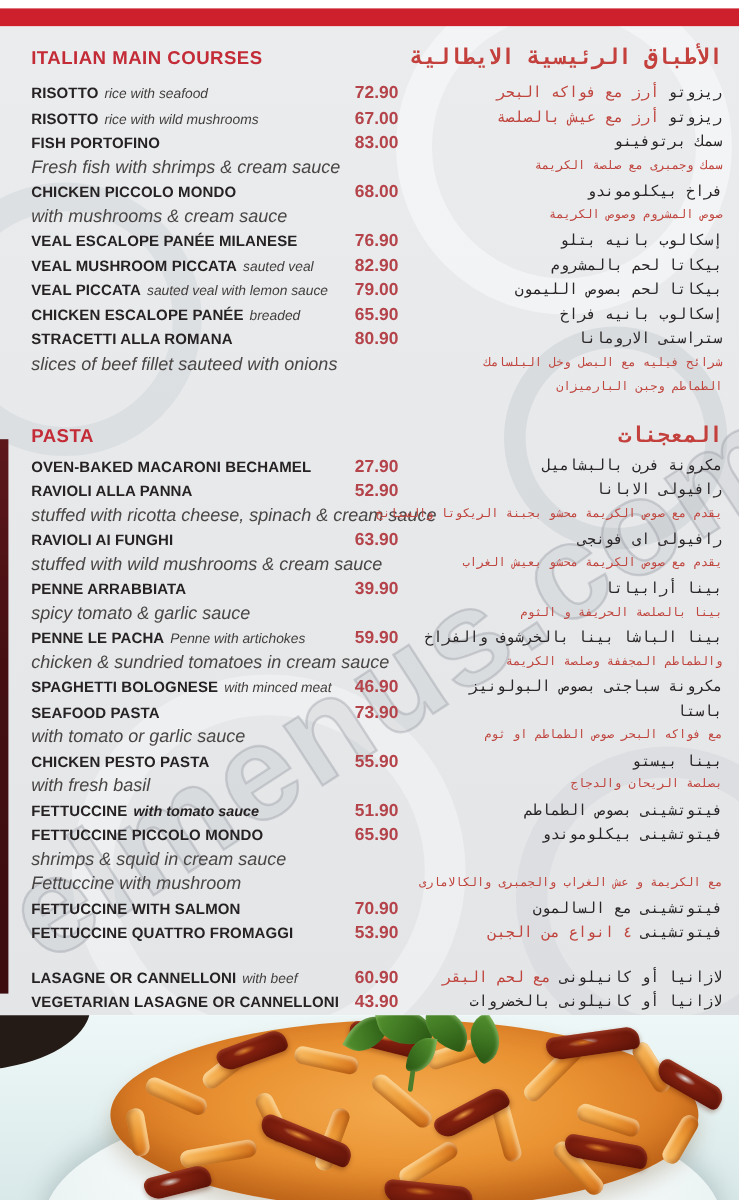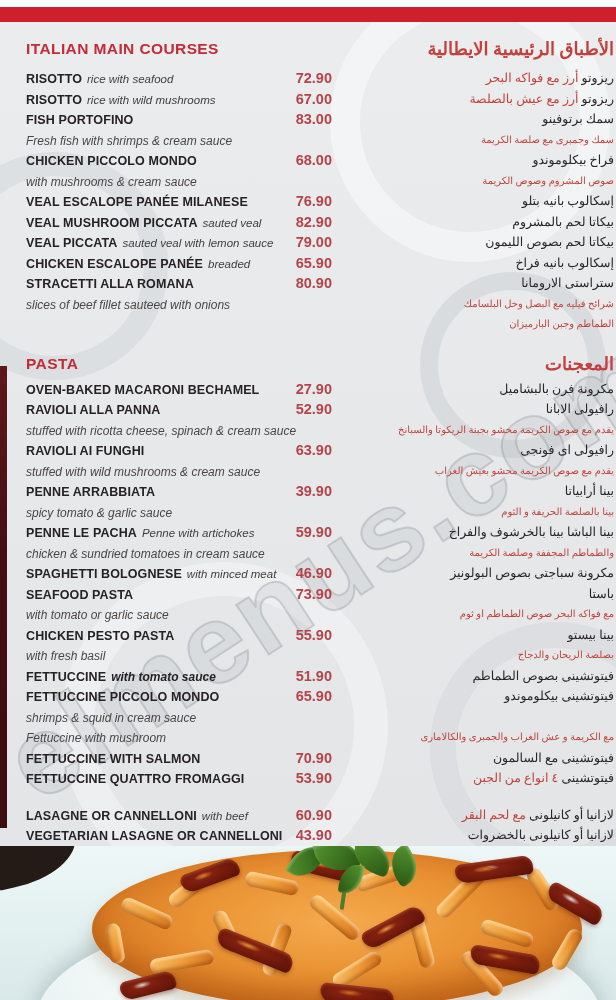--- a/index.html
+++ b/index.html
@@ -22,25 +22,25 @@
   .maroon-strip{position:absolute;left:0;top:366px;width:7px;height:462px;
         background:linear-gradient(180deg,#5d181c 0%,#450f12 40%,#3c0c0f 100%);}
   .menu{position:absolute;top:0;left:0;right:0;padding-top:12px;}
   .row{position:relative;height:20.5px;line-height:20.5px;padding-left:26px;white-space:nowrap;}
   .row.heading{height:30px;line-height:30px;}
   .row.heading.first{margin-bottom:4px;}
   .en-name{font-weight:bold;font-size:12.5px;color:#262223;letter-spacing:0.1px;}
   .heading .en-name{font-size:15.5px;color:#c32b36;letter-spacing:0.4px;}
   .en-note{font-style:italic;font-size:11.5px;color:#413d3c;margin-left:5px;}
   .en-note.bold{font-weight:bold;font-size:12px;color:#262223;}
-  .en-desc{font-style:italic;font-size:12px;color:#4a4645;}
+  .en-desc{font-style:italic;font-size:15px;color:#4a4645;}
   .price{position:absolute;left:266px;width:66px;top:0;text-align:right;
         font-weight:bold;font-size:14.5px;color:#b4434a;}
-  .ar{position:absolute;right:2px;top:0;direction:rtl;white-space:nowrap;
-        font-family:Liberation Serif, serif;font-size:12.5px;color:#2a2627;}
+  .ar{position:absolute;right:14px;top:0;direction:rtl;white-space:nowrap;
+        font-family:Liberation Mono, monospace;font-size:12.5px;color:#2a2627;}
   .heading .ar{font-size:18px;font-weight:bold;color:#c3403c;}
   .ar .ar-red{color:#c0453e;}
   .row.desc .ar{font-size:10px;}
   
   .photo{position:absolute;top:846px;left:0;width:616px;height:154px;overflow:hidden;
         background:linear-gradient(180deg,#eef7f7 0%,#e3f0f0 55%,#d9e8e9 100%);}
   .corner-shadow{position:absolute;left:-22px;top:-16px;width:100px;height:54px;
         background:#241a16;transform:rotate(-12deg);border-radius:0 0 70% 20%;}
   .plate{position:absolute;left:36px;top:64px;width:566px;height:220px;border-radius:50%;
         background:radial-gradient(ellipse at 50% 25%,#ffffff 0%,#f0f6f6 60%,#dde9ea 100%);

